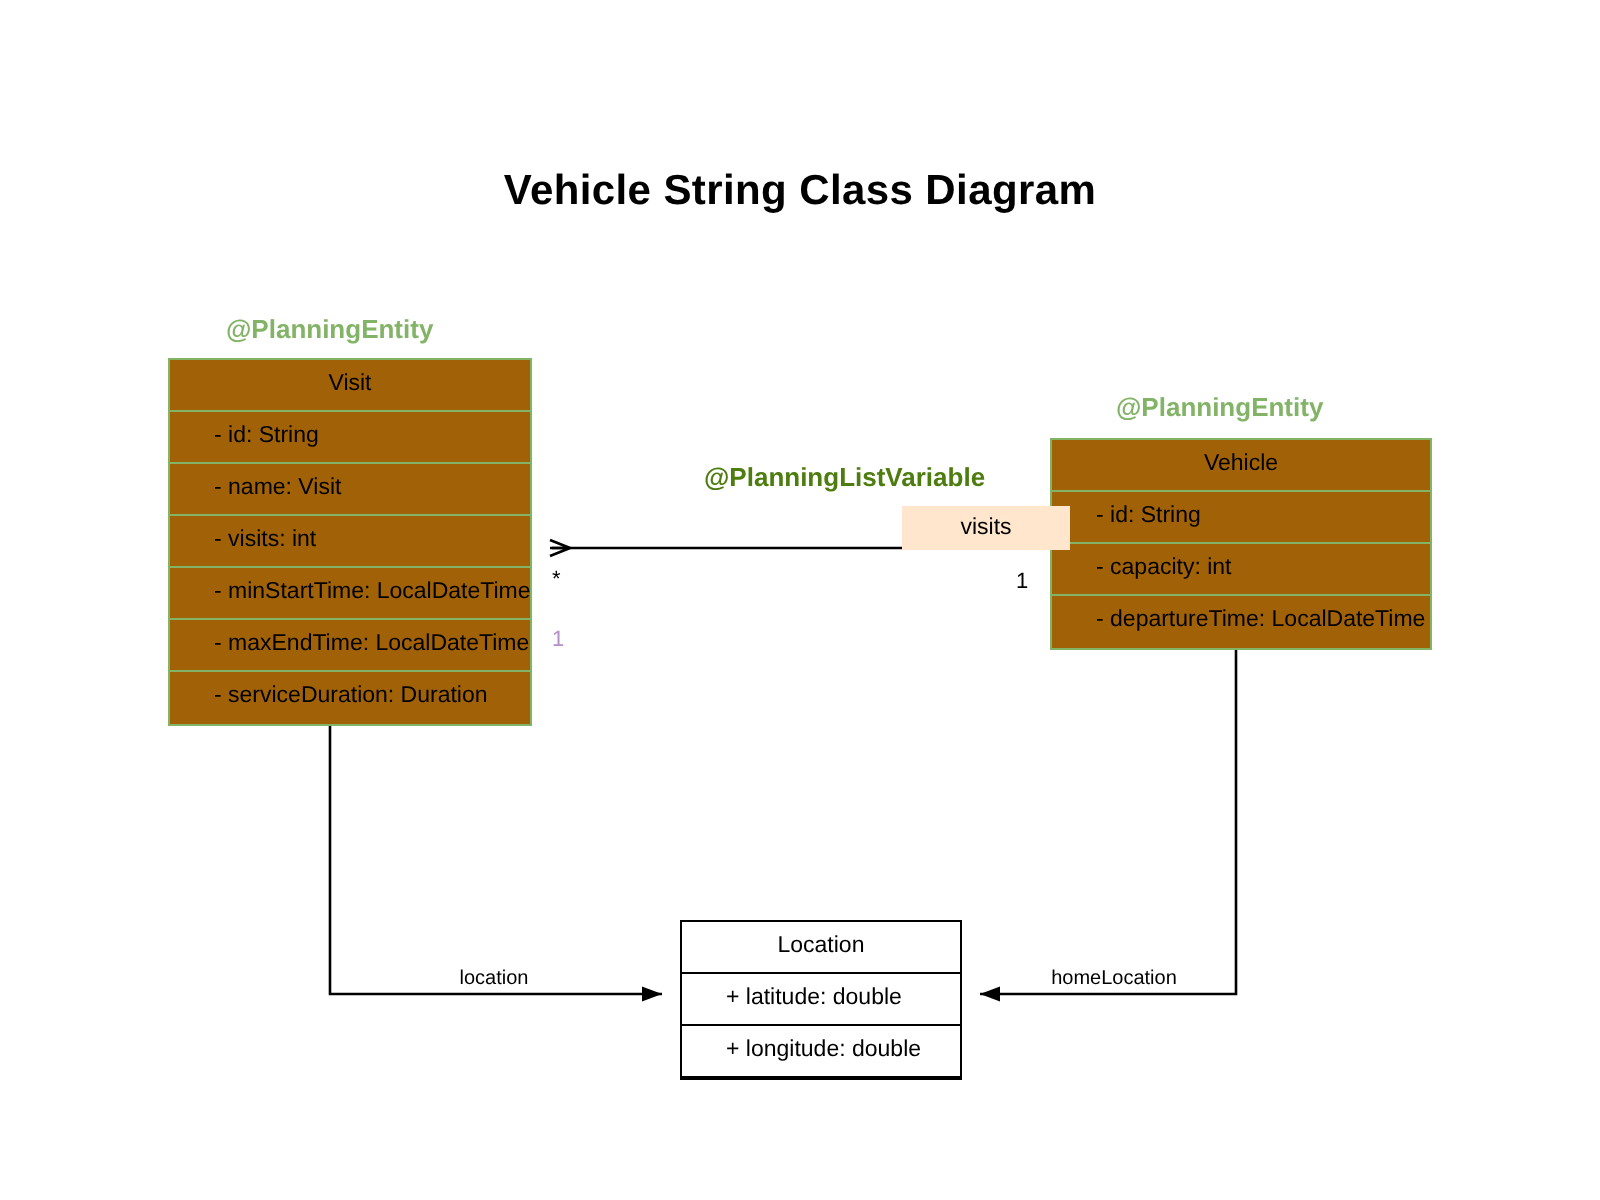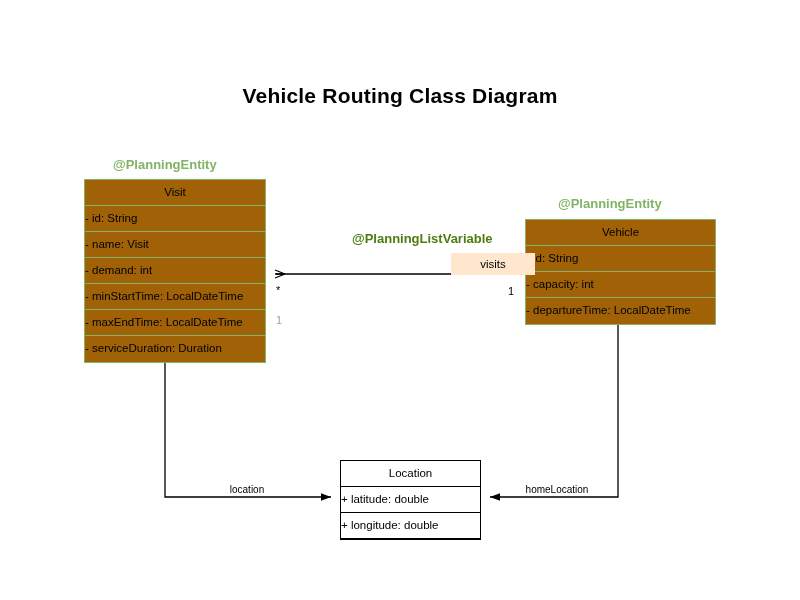--- a/index.html
+++ b/index.html
@@ -55,21 +55,21 @@
   }
   .uml-row:last-child {
     border-bottom: none;
   }
   .uml-row.header {
     text-align: center;
     padding: 0;
   }
   .uml-row.attr {
     text-align: left;
-    padding-left: 0;
+    padding-left: 22px;
   }
 
   
   .annotation {
     position: absolute;
     font-size: 13px;
     font-weight: bold;
     white-space: nowrap;
     text-align: right;
   }
@@ -110,21 +110,21 @@
     width: 800px;
     height: 600px;
     pointer-events: none;
   }
 </style>
 </head>
 <body>
 
 <div id="canvas">
 
-  <div id="diagram-title">Vehicle Routing Class Diagram</div>
+  <div id="diagram-title">Vehicle String Class Diagram</div>
 
   <svg id="connectors" viewBox="0 0 800 600" xmlns="http://www.w3.org/2000/svg">
     <defs>
       <marker id="arrow-open" markerWidth="12" markerHeight="10" refX="10" refY="5" orient="auto" markerUnits="userSpaceOnUse">
         <path d="M1,5 L11,1 M1,5 L11,9 M1,5 L11,5" stroke="#000000" stroke-width="1.3" fill="none"></path>
       </marker>
       <marker id="arrow-solid" markerWidth="11" markerHeight="9" refX="10" refY="4.5" orient="auto" markerUnits="userSpaceOnUse">
         <path d="M0,0.8 L10,4.5 L0,8.2 Z" fill="#000000"></path>
       </marker>
     </defs>
@@ -135,21 +135,21 @@
 
     <path d="M 618 322 L 618 497 L 490 497" fill="none" stroke="#000000" stroke-width="1.3" marker-end="url(#arrow-solid)"></path>
   </svg>
 
   <div class="annotation" style="left:113px; top:157px; color:#82b366;">@PlanningEntity</div>
 
   <div class="uml-class" id="class-visit" style="left:84px; top:179px; width:182px;">
     <div class="uml-row header">Visit</div>
     <div class="uml-row attr">- id: String</div>
     <div class="uml-row attr">- name: Visit</div>
-    <div class="uml-row attr">- demand: int</div>
+    <div class="uml-row attr">- visits: int</div>
     <div class="uml-row attr">- minStartTime: LocalDateTime</div>
     <div class="uml-row attr">- maxEndTime: LocalDateTime</div>
     <div class="uml-row attr">- serviceDuration: Duration</div>
   </div>
 
   <div class="annotation" style="left:558px; top:196px; color:#82b366;">@PlanningEntity</div>
 
   <div class="uml-class" id="class-vehicle" style="left:525px; top:219px; width:191px;">
     <div class="uml-row header">Vehicle</div>
     <div class="uml-row attr">- id: String</div>

